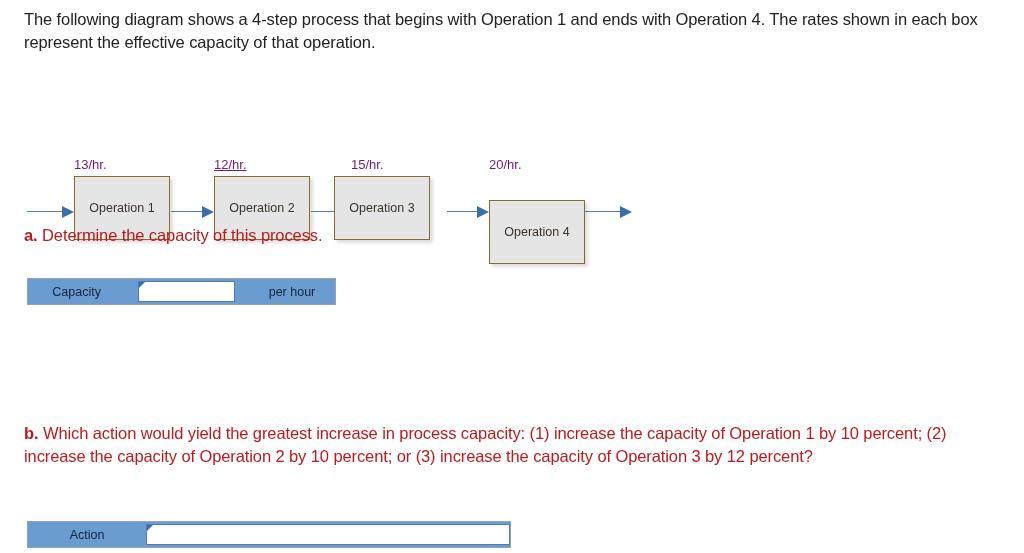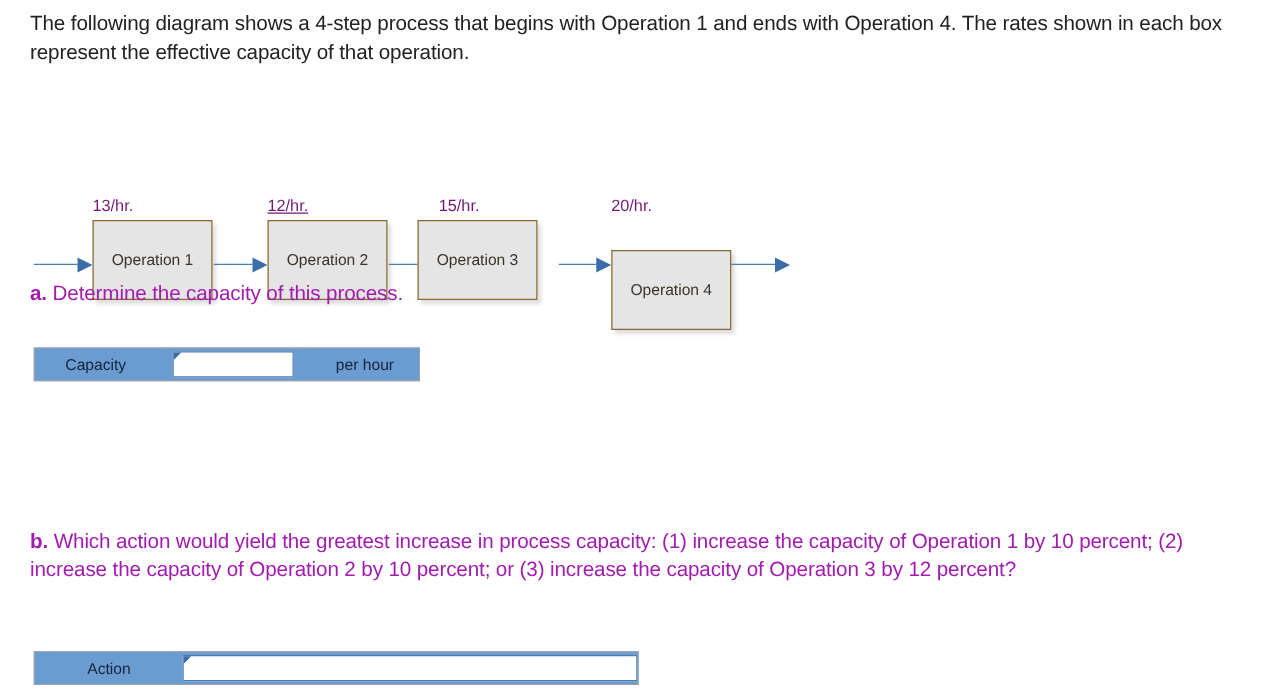--- a/index.html
+++ b/index.html
@@ -82,21 +82,21 @@
     border-top: 6px solid transparent;
     border-bottom: 6px solid transparent;
     border-left: 12px solid #3B6EA8;
   }
 
   
   .part {
     position: absolute;
     font-size: 16.5px;
     line-height: 23px;
-    color: #a21caf;
+    color: #b91c1c;
     letter-spacing: -0.1px;
   }
   .part b { font-weight: bold; }
   #part-a { left: 24px; top: 224px; width: 800px; }
   #part-b { left: 24px; top: 422px; width: 984px; }
 
   
   .answer-row {
     position: absolute;
     display: flex;

